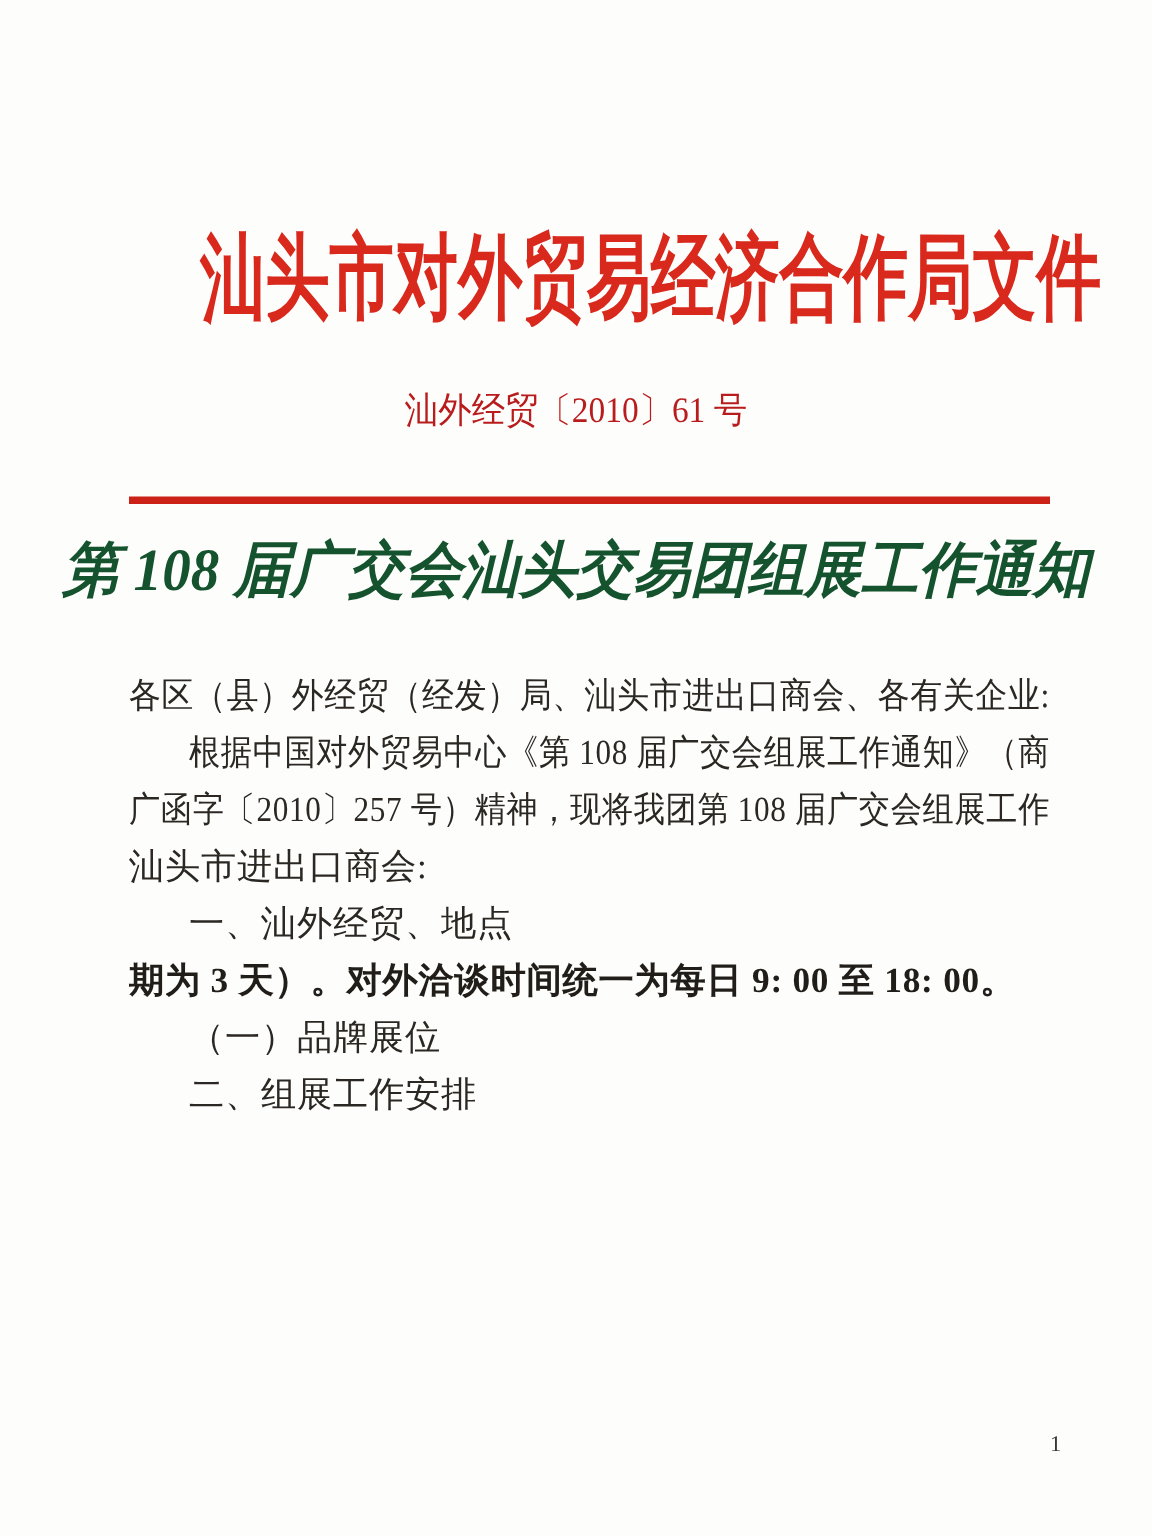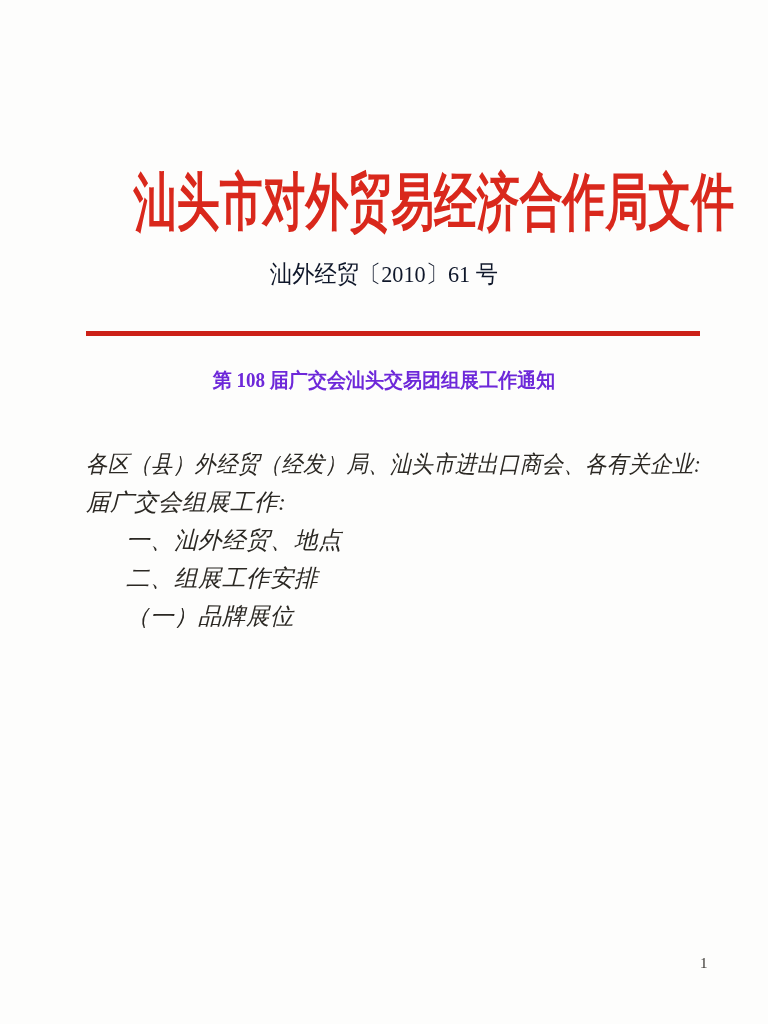--- a/index.html
+++ b/index.html
@@ -16,69 +16,68 @@
     position: absolute;
     top: 146px;
     left: 0;
     width: 768px;
     text-align: center;
     font-size: 62px;
     line-height: 80px;
     font-weight: bold;
     color: var(--accent-red, #d9281c);
     white-space: nowrap;
-    margin-top: 16px;
   }
   .agency-title .fit { display: inline-block; }
   .doc-number {
     position: absolute;
     top: 257px;
     left: 0;
     width: 768px;
     text-align: center;
     font-size: 24px;
     line-height: 34px;
     white-space: nowrap;
-    color: #0f172a;
+    color: #b91c1c;
   }
   .doc-number .fit { display: inline-block; }
   .red-rule {
     position: absolute;
     top: 331px;
     left: 86px;
     width: 614px;
     height: 5px;
     background: var(--rule-red, #cc2117);
   }
   .doc-title {
     position: absolute;
     top: 358px;
     left: 0;
     width: 768px;
     text-align: center;
-    font-size: 20px;
+    font-size: 40px;
     line-height: 44px;
     font-weight: bold;
     white-space: nowrap;
-    color: #6d28d9;
+    color: #14532d;
+    font-style: italic;
   }
   .doc-title .fit { display: inline-block; }
   .body-text {
     position: absolute;
     top: 445px;
     left: 86px;
     width: 614px;
     font-size: 23.5px;
   }
   .line {
     height: 38px;
     line-height: 38px;
     white-space: nowrap;
     letter-spacing: 0.5px;
-    font-style: italic;
   }
   .line.indent { padding-left: 40px; }
   .line .line-inner { display: inline-block; transform-origin: 0 50%; }
   .line .b { font-weight: bold; color: #211e1a; }
   .page-number {
     position: absolute;
     top: 953px;
     left: 700px;
     font-size: 15px;
     line-height: 20px;
@@ -99,21 +98,24 @@
   </div>
 
   <div class="red-rule"></div>
 
   <div class="doc-title">
     <span class="fit" style="transform-origin: 50% 50%; transform: scaleX(0.951389);">第 108 届广交会汕头交易团组展工作通知</span>
   </div>
 
   <div class="body-text" id="body-lines">
       <div class="line"><span class="line-inner" style="transform: scaleX(0.904229);"><span>各区（县）外经贸（经发）局、汕头市进出口商会、各有关企业:</span></span></div>
-      <div class="line"><span class="line-inner"><span>届广交会组展工作:</span></span></div>
+      <div class="line indent"><span class="line-inner" style="transform: scaleX(0.883757);"><span>根据中国对外贸易中心《第 108 届广交会组展工作通知》（商</span></span></div>
+      <div class="line"><span class="line-inner" style="transform: scaleX(0.885205);"><span>广函字〔2010〕257 号）精神，现将我团第 108 届广交会组展工作</span></span></div>
+      <div class="line"><span class="line-inner"><span>汕头市进出口商会:</span></span></div>
       <div class="line indent"><span class="line-inner"><span>一、汕外经贸、地点</span></span></div>
+      <div class="line"><span class="line-inner"><span class="b">期为 3 天）。对外洽谈时间统一为每日 9: 00 至 18: 00。</span></span></div>
+      <div class="line indent"><span class="line-inner"><span>（一）品牌展位</span></span></div>
       <div class="line indent"><span class="line-inner"><span>二、组展工作安排</span></span></div>
-      <div class="line indent"><span class="line-inner"><span>（一）品牌展位</span></span></div>
     </div>
 
   <div class="page-number">1</div>
 
 </div>
 
 </body></html>

